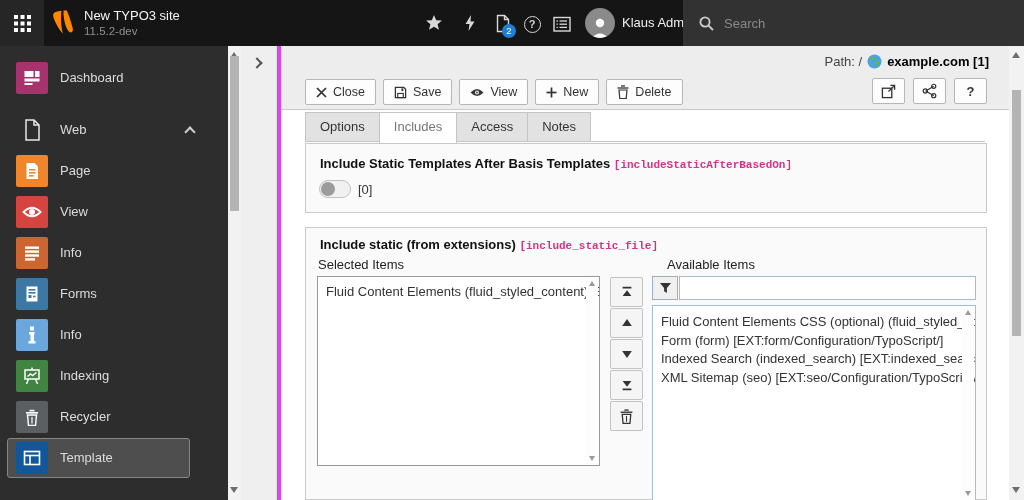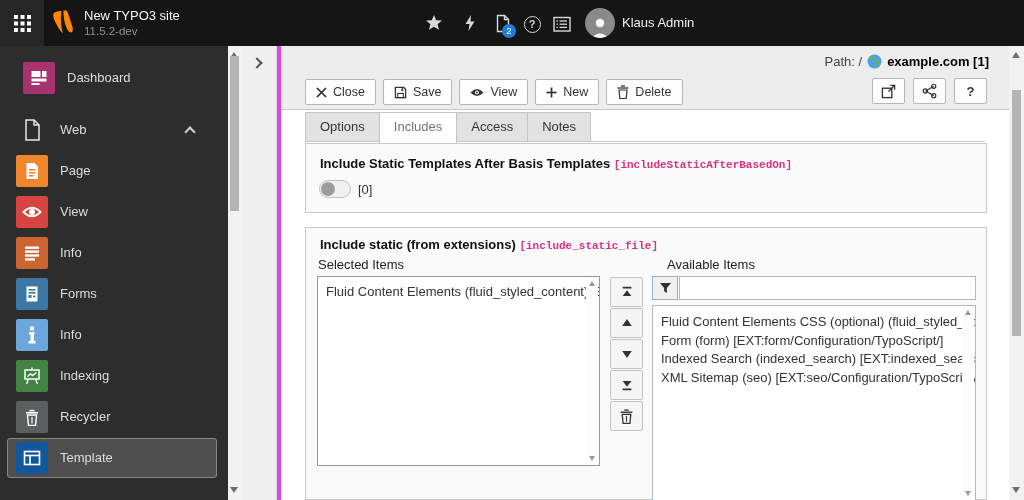--- a/index.html
+++ b/index.html
@@ -26,21 +26,21 @@
   .tb-search input{ background:transparent; border:none; outline:none; color:#cfcfcf; font-size:13px;
                     font-family:"Liberation Sans",sans-serif; width:250px; }
   .tb-search input::placeholder{ color:#8a8a8a; }
 
   
   .sidebar{ left:0; top:46px; width:228px; height:454px; background:#2d2d2d; }
   .sb-item{ position:absolute; left:0; width:228px; height:32px; cursor:pointer; }
   .tile{ position:absolute; left:16px; top:0; width:32px; height:32px; border-radius:2px;
          display:flex; align-items:center; justify-content:center; }
   .sb-label{ position:absolute; left:60px; top:0; line-height:32px; color:#dcdcdc; font-size:13px; }
-  .sb-selected{ position:absolute; left:7px; top:392px; width:210px; height:40px; background:#4e4e4e;
+  .sb-selected{ position:absolute; left:7px; top:392px; width:183px; height:40px; background:#4e4e4e;
                 border:1px solid #868686; border-radius:3px; cursor:pointer; }
   .sb-selected .tile{ left:8px; top:3px; }
   .sb-selected .sb-label{ left:52px; line-height:38px; }
   .chev{ display:inline-block; width:8px; height:8px; border-right:2px solid #cfcfcf; border-bottom:2px solid #cfcfcf; }
   .chev-up{ transform:rotate(-135deg); }
   .chev-right{ transform:rotate(-45deg); border-color:#555; }
 
   
   .sbar{ background:#f2f2f2; }
   .sb-scroll{ left:228px; top:46px; width:13px; height:454px; }
@@ -167,25 +167,32 @@
     </div>
 
     <div class="abs avatar">
       <svg width="24" height="22" viewBox="0 0 24 22">
         <circle cx="12" cy="7" r="4.2" fill="#fff"></circle>
         <path d="M3.5 22 Q12 13 20.5 22 Z" fill="#fff"></path>
       </svg>
     </div>
     <div class="abs username">Klaus Admin</div>
 
+    <div class="abs tb-search">
+      <svg style="margin-left:15px;" width="17" height="17" viewBox="0 0 17 17">
+        <circle cx="7" cy="7" r="4.6" fill="none" stroke="#cfcfcf" stroke-width="1.8"></circle>
+        <line x1="10.6" y1="10.6" x2="15" y2="15" stroke="#cfcfcf" stroke-width="1.8"></line>
+      </svg>
+      <input style="margin-left: 9px;" placeholder="Search">
+    </div>
   </div>
 
   <div class="abs sidebar">
 
-    <div class="sb-item" style="top:16px;margin-left:7px;">
+    <div class="sb-item" style="top:16px;">
       <span class="tile" style="background-color: rgb(168, 50, 110);">
         <svg width="18" height="18" viewBox="0 0 18 18">
             <g fill="#fff">
           <rect x="1.5" y="2" width="9" height="6"></rect>
               <rect x="12" y="2" width="4.5" height="6"></rect>
           <rect x="1.5" y="9.5" width="15" height="3"></rect>
               <rect x="1.5" y="14" width="8" height="2"></rect>
             </g>
           </svg>
       </span>

